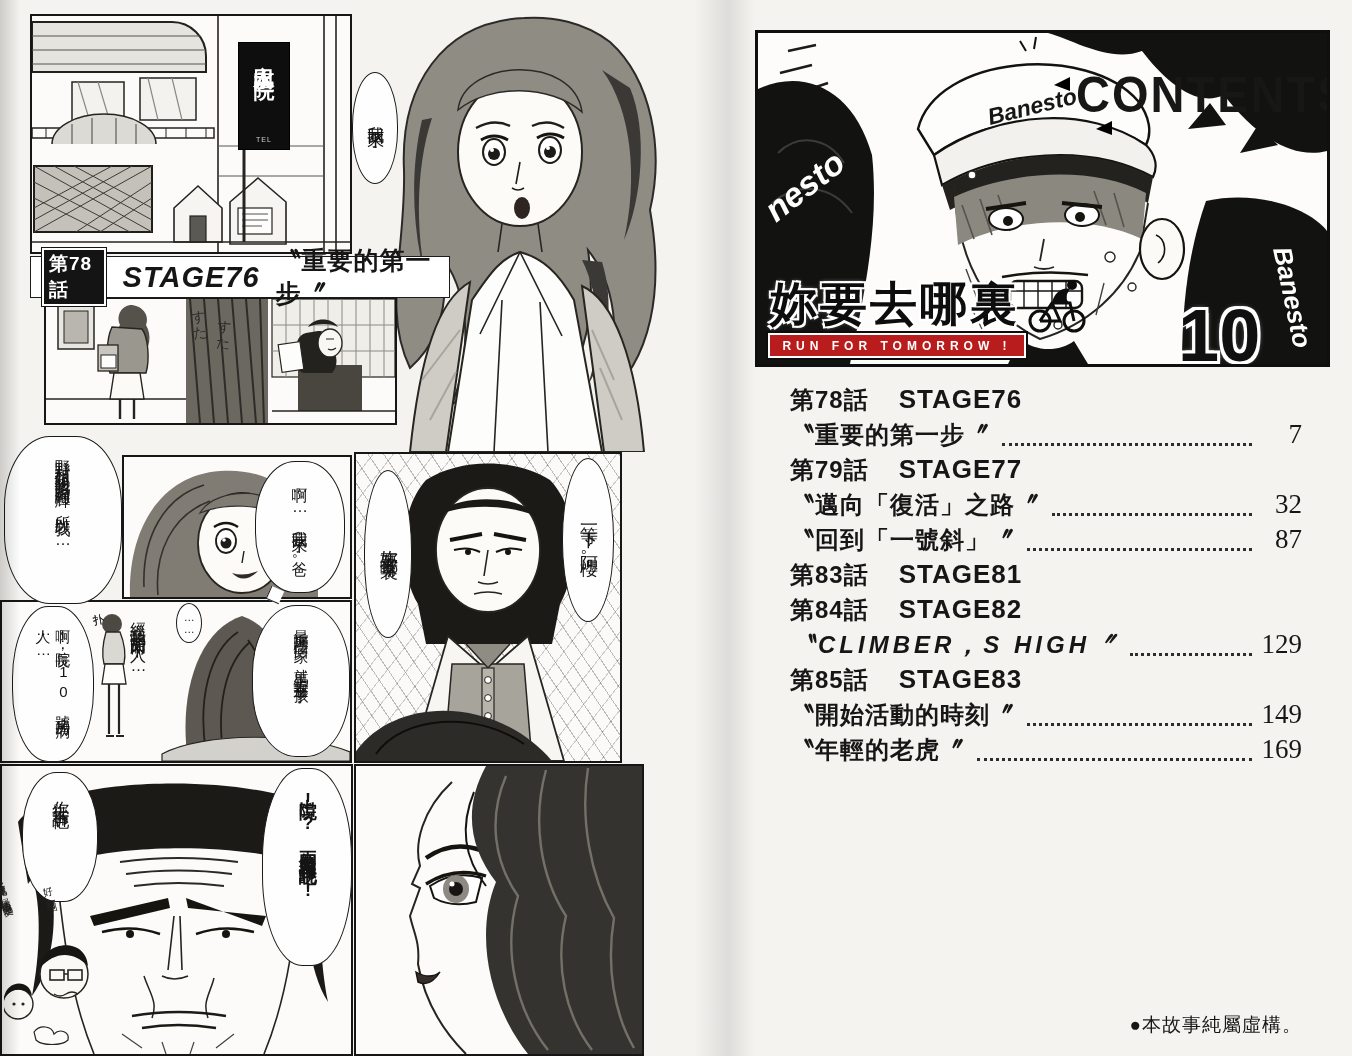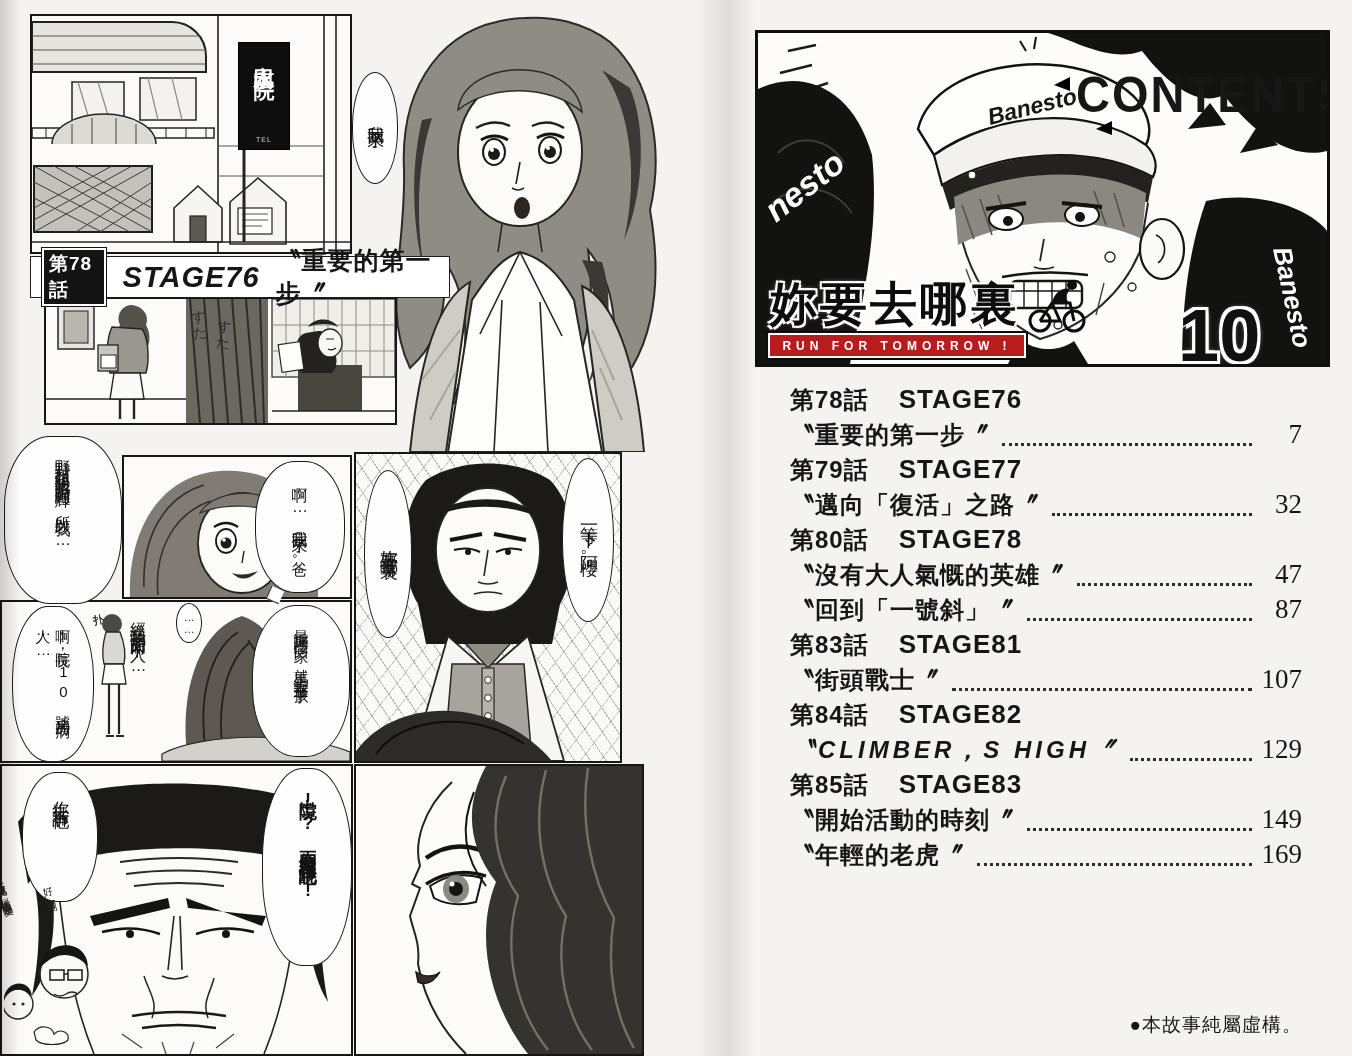--- a/index.html
+++ b/index.html
@@ -397,47 +397,31 @@
           <span class="toc-chap">第79話</span>
           <span class="toc-stage">STAGE77</span>
         </div>
       <div class="toc-l2">
           <span class="toc-ttl">〝邁向「復活」之路〞</span>
           <span class="leader"></span>
           <span class="toc-pg">32</span>
         </div>
     </div>
     <div>
-      <div class="toc-l1">
-          <span class="toc-chap">第80話</span>
-          <span class="toc-stage">STAGE78</span>
-        </div>
-      <div class="toc-l2">
-          <span class="toc-ttl">〝沒有大人氣慨的英雄〞</span>
-          <span class="leader"></span>
-          <span class="toc-pg">47</span>
-        </div>
-    </div>
-    <div>
       <div class="toc-l2">
           <span class="toc-ttl">〝回到「一號斜」〞</span>
           <span class="leader"></span>
           <span class="toc-pg">87</span>
         </div>
     </div>
     <div>
       <div class="toc-l1">
           <span class="toc-chap">第83話</span>
           <span class="toc-stage">STAGE81</span>
         </div>
-      <div class="toc-l2">
-          <span class="toc-ttl">〝街頭戰士〞</span>
-          <span class="leader"></span>
-          <span class="toc-pg">107</span>
-        </div>
     </div>
     <div>
       <div class="toc-l1">
           <span class="toc-chap">第84話</span>
           <span class="toc-stage">STAGE82</span>
         </div>
       <div class="toc-l2">
           <span class="toc-ttl" style="letter-spacing:4px;font-style:italic;">〝CLIMBER，S HIGH〞</span>
           <span class="leader"></span>
           <span class="toc-pg">129</span>

